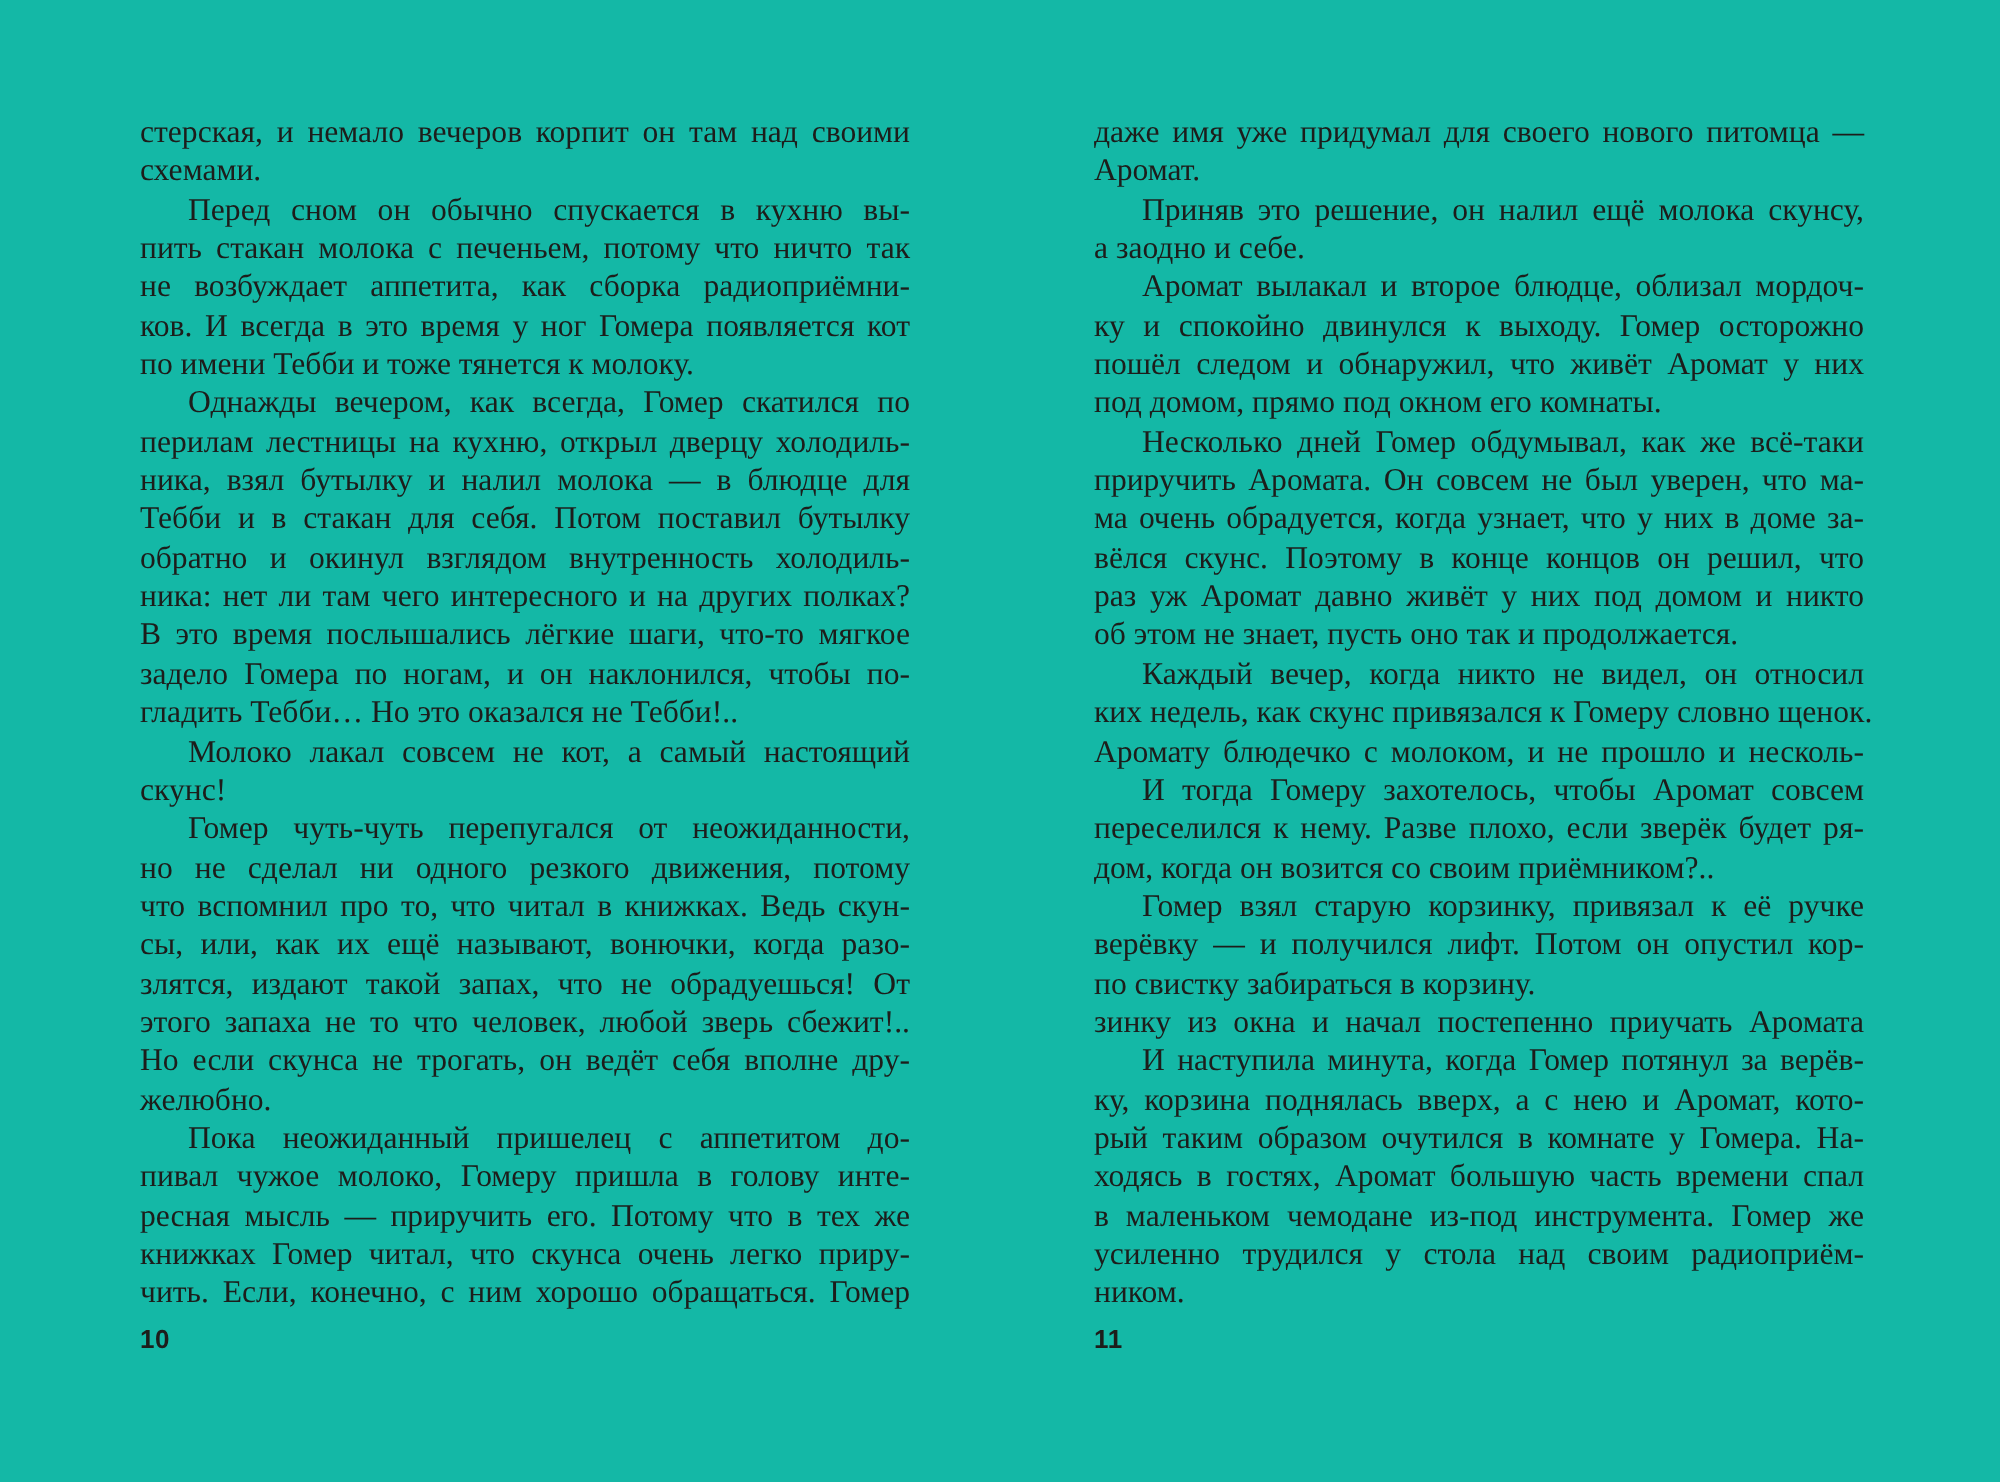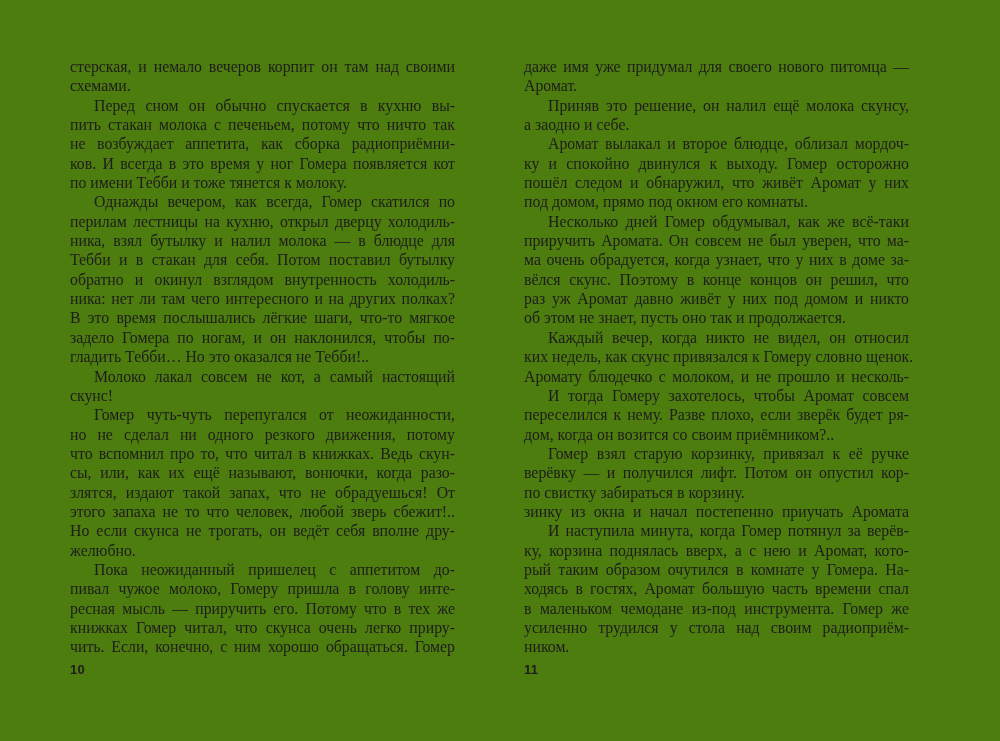--- a/index.html
+++ b/index.html
@@ -4,33 +4,33 @@
 <style>
   html, body {
     margin: 0;
     padding: 0;
     background: #ffffff;
   }
   .spread {
     position: relative;
     width: 1000px;
     height: 741px;
-    background: #4d7c0f;
+    background: #14b8a6;
     overflow: hidden;
     font-family: "Liberation Serif", "DejaVu Serif", serif;
     color: #1d1d1b;
   }
   .page {
     position: absolute;
     top: 0;
     height: 741px;
     width: 385px;
   }
   .page.left  { left: 70px; }
-  .page.right { left: 524px; }
+  .page.right { left: 547px; }
   .text-block {
     padding-top: 57px;
     font-size: 15.8px;
     line-height: 19.35px;
   }
   .paragraph { margin: 0; }
   .line {
     white-space: nowrap;
     text-align: justify;
     text-align-last: justify;

